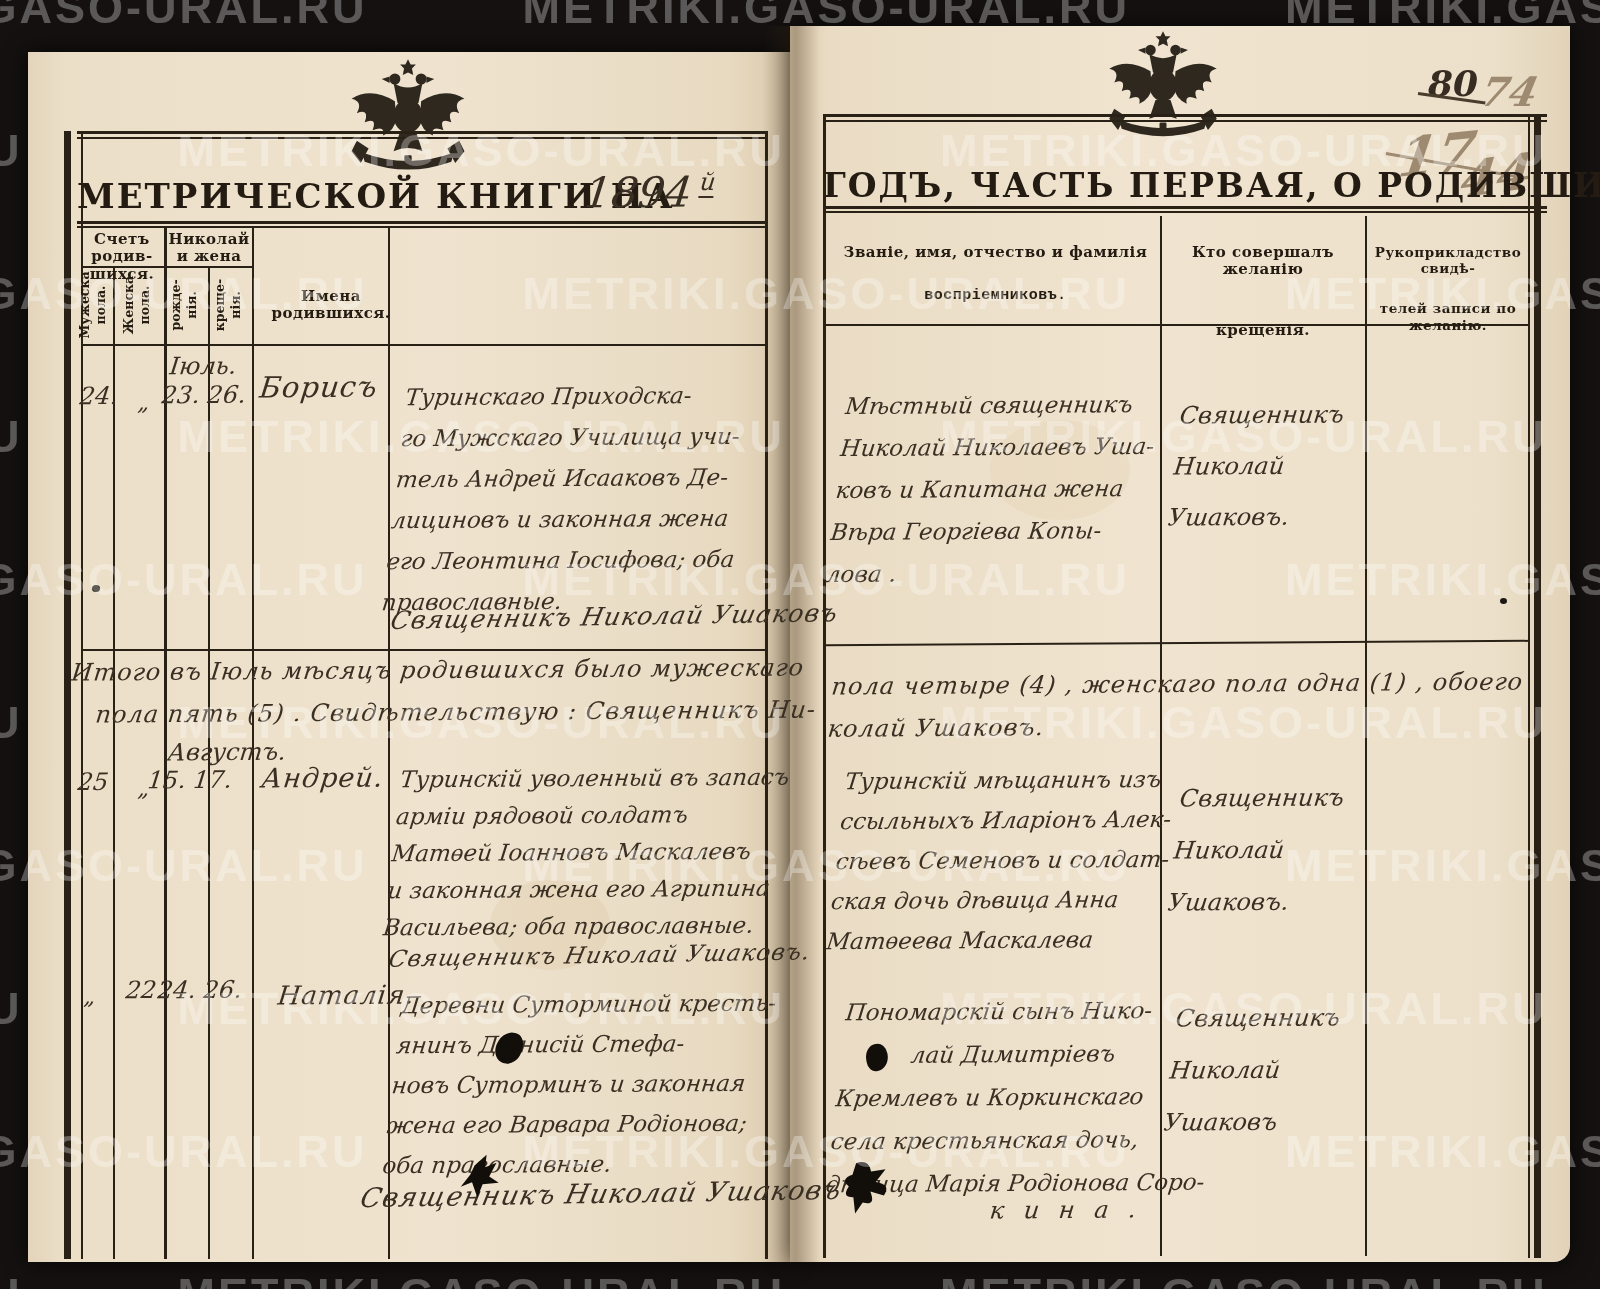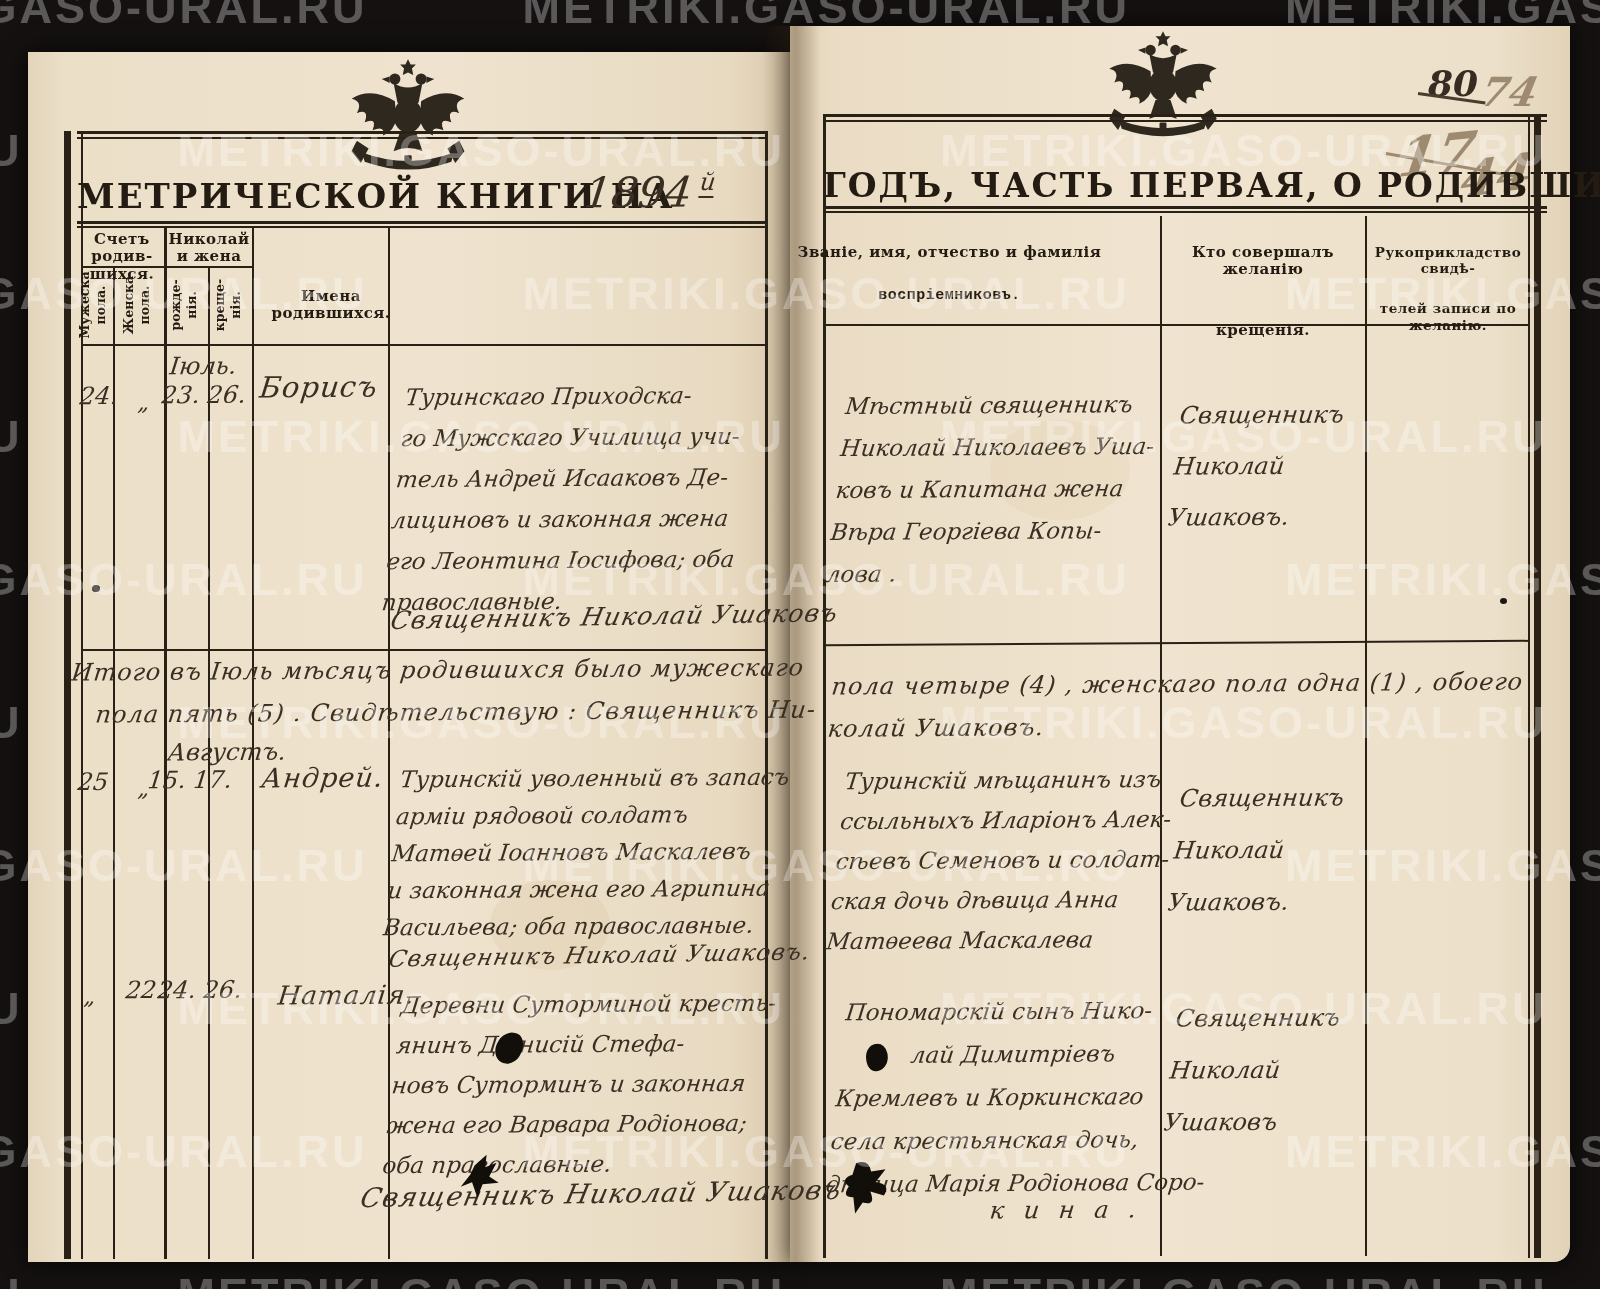--- a/index.html
+++ b/index.html
@@ -203,21 +203,21 @@
   <div class="hline" style="left:823px;top:211px;width:724px;height:1.5px;"></div>
 
   <div class="vline" style="left:823px;top:114px;width:2.5px;height:1144px;"></div>
   <div class="vline" style="left:1528px;top:114px;width:2px;height:1144px;"></div>
   <div class="vline" style="left:1534px;top:114px;width:7px;height:1144px;"></div>
   <div class="vline" style="left:1160px;top:216px;width:1.5px;height:1040px;"></div>
   <div class="vline" style="left:1365px;top:216px;width:1.5px;height:1040px;"></div>
   <div class="hline" style="left:825px;top:324px;width:705px;height:2px;"></div>
   <div class="hline" style="left:825px;top:642px;width:705px;height:2px;transform:rotate(-.35deg);"></div>
 
-  <div class="printed head-txt" style="left:787px;top:244px;width:325px;">
+  <div class="printed head-txt" style="left:833px;top:244px;width:325px;">
     <div>Званіе, имя, отчество и фамилія</div>
     <div style="margin-top:26px;font-family:Liberation Mono, monospace;">воспріемниковъ.</div>
   </div>
   <div class="printed head-txt" style="left:1164px;top:244px;width:198px;">
     <div>Кто совершалъ желанію</div>
     <div style="margin-top:43px;">крещенія.</div>
   </div>
   <div class="printed head-sm" style="left:1369px;top:244px;width:158px;">
     <div>Рукоприкладство свидѣ-</div>
     <div style="margin-top:24px;">телей записи по желанію.</div>

